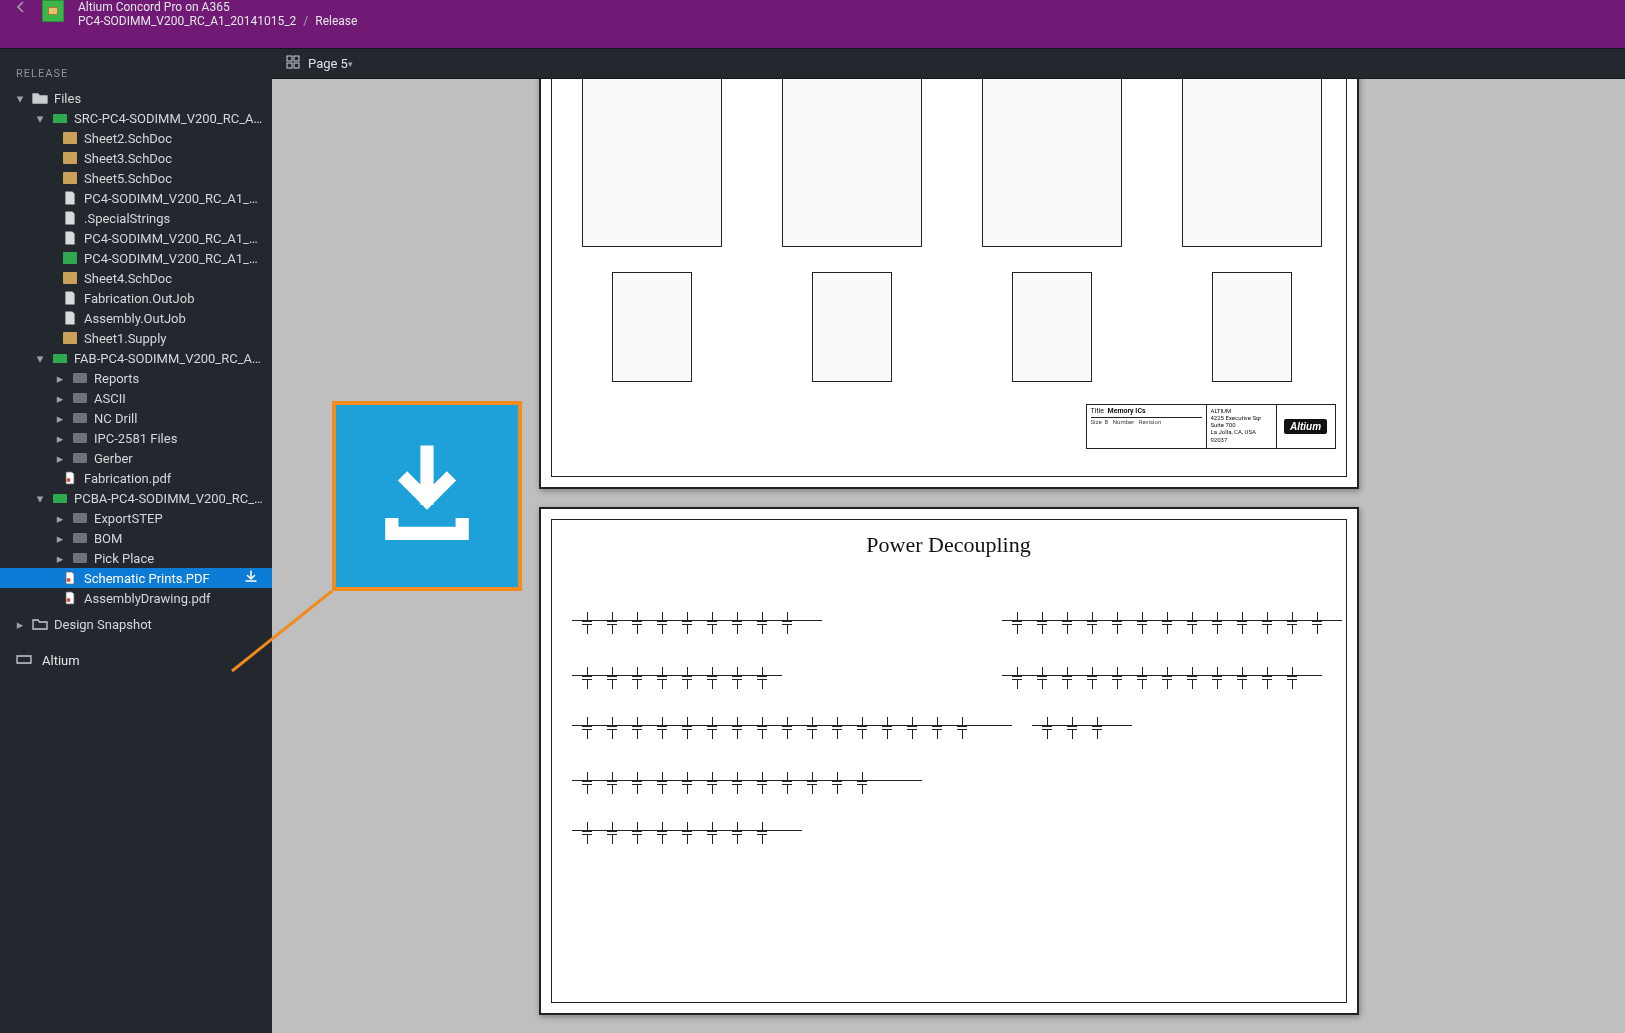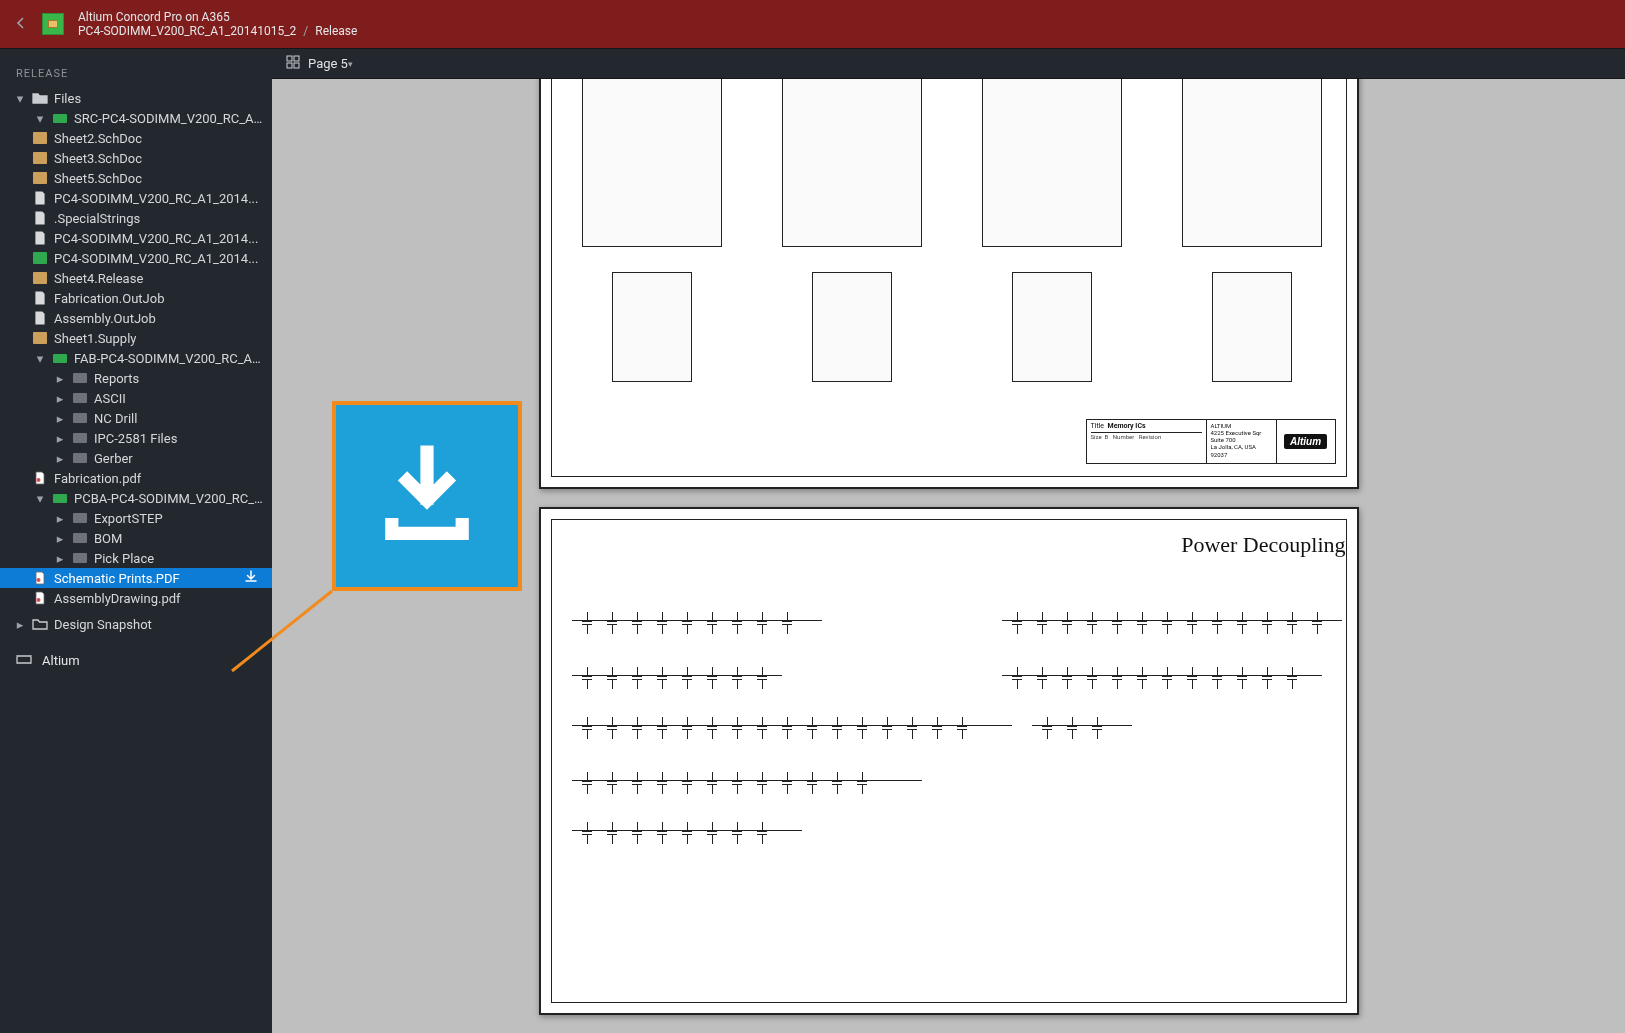--- a/index.html
+++ b/index.html
@@ -8,24 +8,24 @@
     font-family: -apple-system, BlinkMacSystemFont, "Segoe UI", Roboto, Helvetica, Arial, sans-serif;
     font-size: 13px;
     background: #1b1e24;
     color: #d8dadc;
     overflow: hidden;
   }
   .app { display: flex; flex-direction: column; height: 100vh; }
 
   
   .header {
-    display: flex; align-items: center;
+    display: flex; align-items: flex-start;
     height: 49px;
     padding: 0 14px;
-    background: #7f1d1d;
+    background: #701a75;
     border-bottom: 1px solid #14161a;
   }
   .header .back { margin-right: 14px; color:#9fa3a8; cursor:pointer; }
   .header .logo {
     width: 22px; height: 22px; background:#39b54a;
     border:1px solid #2b8e39; margin-right: 14px; display:flex;
     align-items:center; justify-content:center;
   }
   .header .logo-inner { width:10px; height:8px; background:#e6c06d; border:1px solid #a57c2a; }
   .header .titles { display:flex; flex-direction:column; line-height:1.2; }
@@ -54,21 +54,21 @@
     display:flex; align-items:center;
     height:20px; padding:0 8px;
     cursor:default; gap:6px;
     white-space:nowrap; overflow:hidden;
   }
   .row.selected { background:#0d7cd6; color:#fff; }
   .row .chev { width:12px; text-align:center; color:#9ea2a8; flex:none; }
   .row.top   { padding-left: 14px; }
   .row.l1    { padding-left: 34px; }
   .row.l2    { padding-left: 54px; }
-  .row.l3    { padding-left: 32px; }
+  .row.l3    { padding-left: 62px; }
   .row .ico  { width:16px; height:14px; flex:none; display:flex; align-items:center; justify-content:center; }
   .row .lbl  { overflow:hidden; text-overflow:ellipsis; }
   .row .dl   { margin-left:auto; margin-right:6px; color:#fff; flex:none; }
 
   .badge { background:#2d8f3c; color:#fff; font-size:11px; border-radius:3px;
            padding:1px 6px; margin-left:8px; }
 
   
   .ic-folder-open { fill:#c9cdd2; }
   .ic-folder-green{ fill:#2fa84f; }
@@ -114,33 +114,33 @@
   .sheet {
     width:820px; background:#fff; border:2px solid #222;
     box-shadow:1px 2px 6px rgba(0,0,0,.35);
     position:relative;
   }
   .sheet.top { height:440px; }
   .sheet.bot { height:520px; }
   .sheet .inner { position:absolute; inset:10px; border:1px solid #222; }
   .bot .drawing-title {
     position:absolute; top:12px; left:0; right:0;
-    text-align:right; font-family:"Times New Roman", serif;
+    text-align:center; font-family:"Times New Roman", serif;
     font-size:22px; color:#111;
   }
   
   .icblk { position:absolute; background:#fafafa; border:1px solid #222; }
   .hline { position:absolute; height:1px; background:#222; }
   .cap   { position:absolute; width:10px; height:22px; }
   .cap::before, .cap::after { content:""; position:absolute; left:0; right:0; height:1px; background:#222; }
   .cap::before { top:9px; } .cap::after { top:12px; }
   .cap .lead { position:absolute; left:50%; width:1px; background:#222; }
   .cap .lead.t { top:0; height:9px; } .cap .lead.b { top:12px; height:10px; }
   .titleblock {
-    position:absolute; right:10px; bottom:12px;
+    position:absolute; right:10px; bottom:27px;
     width:250px; height:45px; border:1px solid #222;
     display:flex;
   }
   .titleblock .seg { border-right:1px solid #222; padding:2px 4px; font-size:7px; color:#111; }
   .titleblock .seg:last-child { border-right:none; display:flex; align-items:center; justify-content:center; }
   .titleblock .brand { background:#111; color:#fff; font:italic bold 10px sans-serif; padding:2px 6px; border-radius:2px; }
 
   
   .callout {
     position:absolute; left:60px; top:322px;
@@ -264,21 +264,21 @@
             </svg>
           </span>
           <span class="lbl">PC4-SODIMM_V200_RC_A1_2014...</span>
         </div>
       <div class="row l3">
           <span class="ico">
             <svg viewBox="0 0 14 12" width="14" height="12">
               <rect class="ic-folder-tan" width="14" height="12" rx="1"></rect>
             </svg>
           </span>
-          <span class="lbl">Sheet4.Release</span>
+          <span class="lbl">Sheet4.SchDoc</span>
         </div>
       <div class="row l3">
           <span class="ico">
             <svg viewBox="0 0 12 14" width="12" height="14">
               <path class="ic-file" d="M2 1h6l2 2v10H2z" fill="none" stroke="#d8dadc" stroke-width="1.2"></path>
             </svg>
           </span>
           <span class="lbl">Fabrication.OutJob</span>
         </div>
       <div class="row l3">

